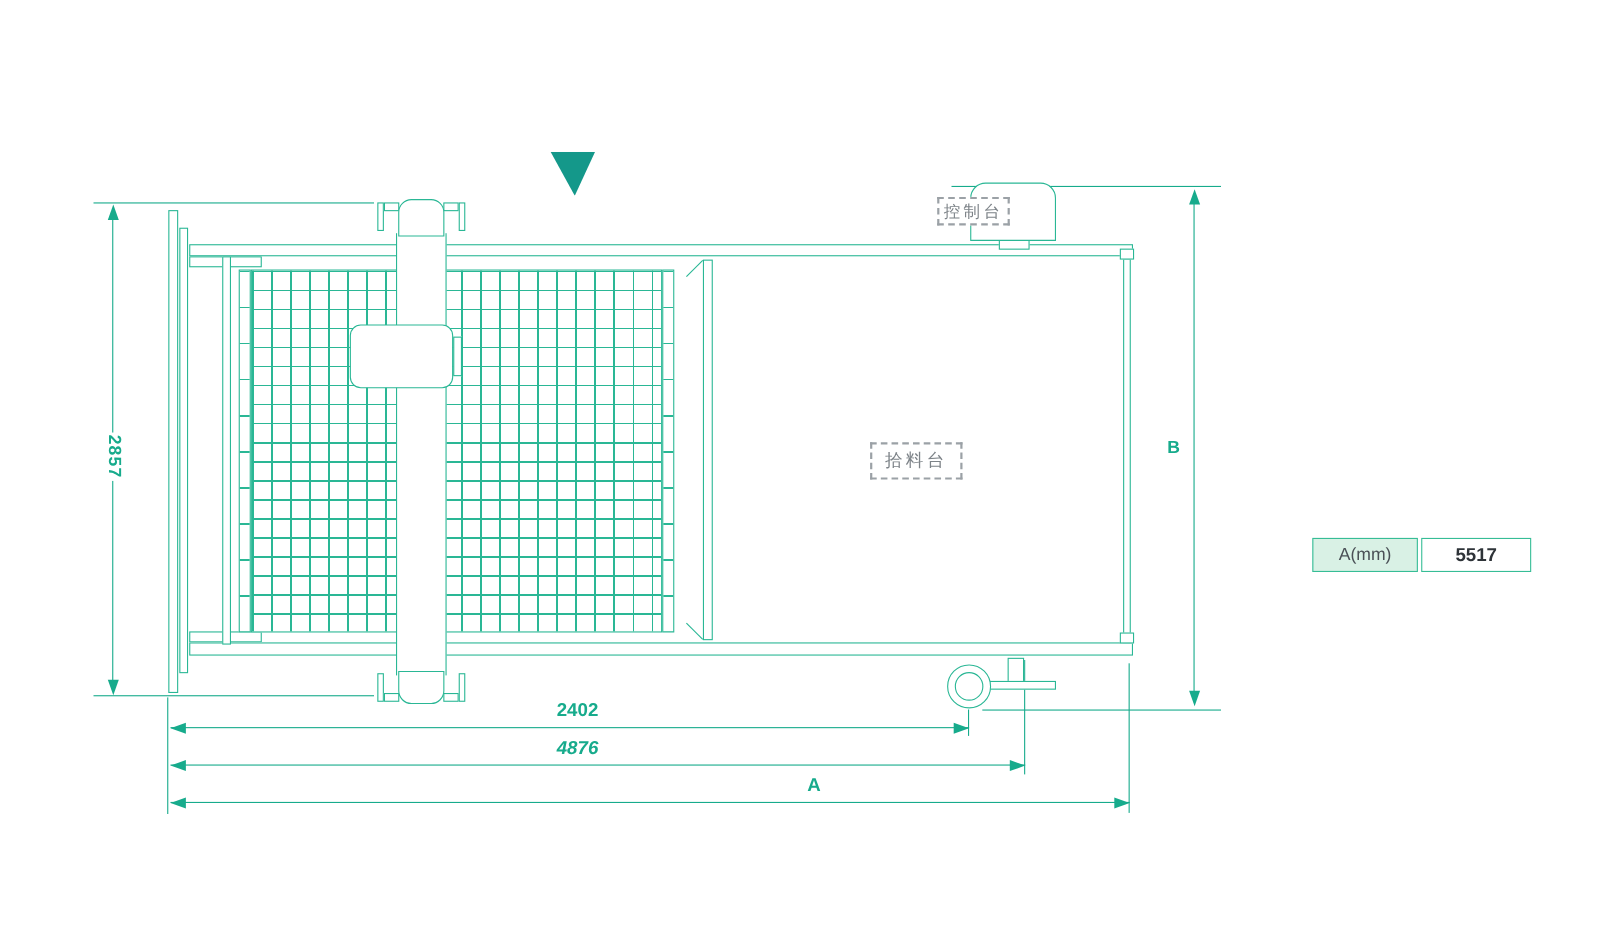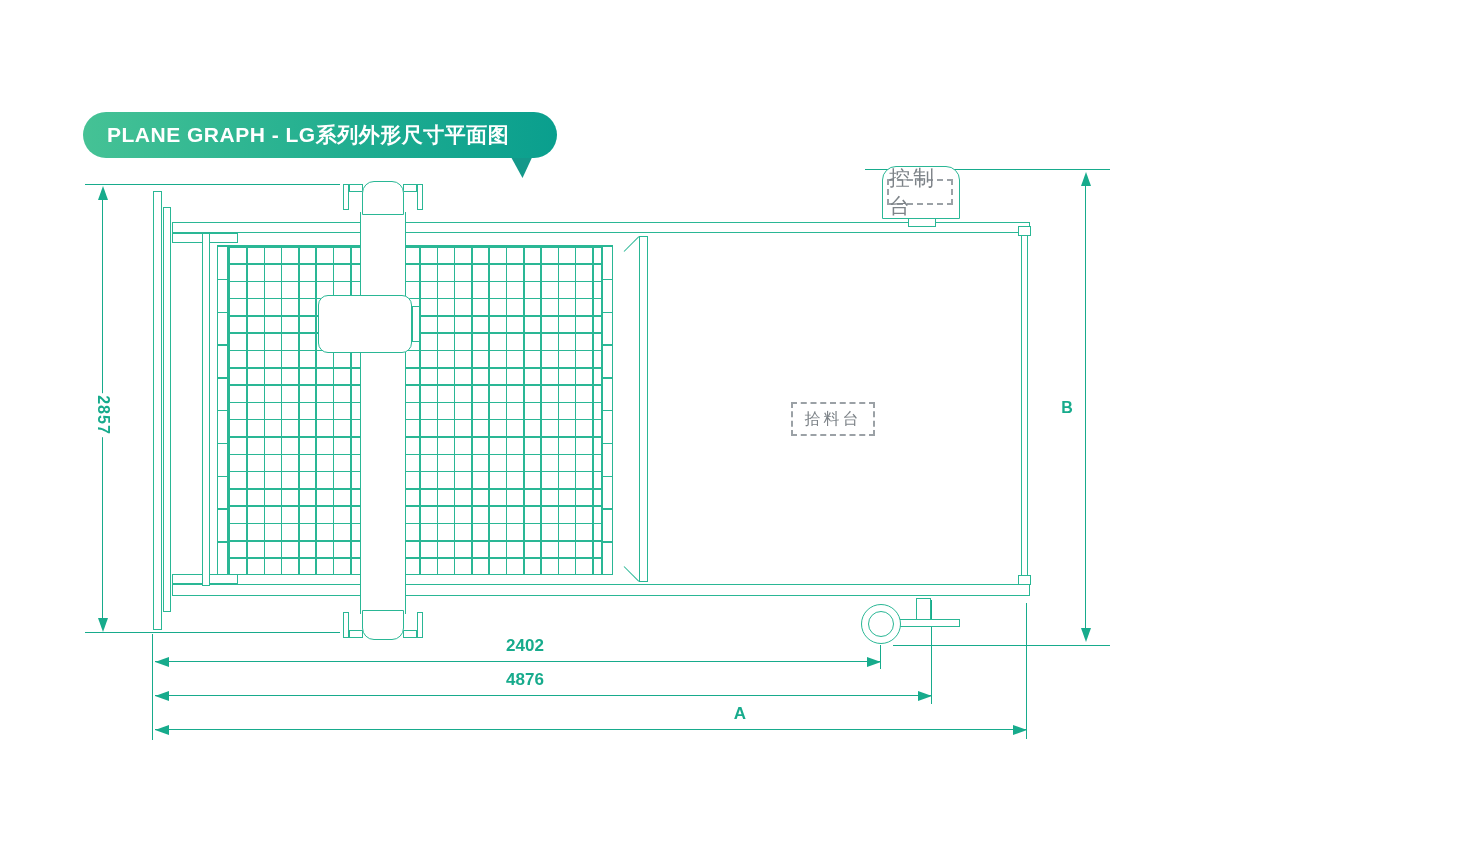--- a/index.html
+++ b/index.html
@@ -50,21 +50,20 @@
   .spec-table td{border:1.5px solid var(--tbl-border);text-align:center;vertical-align:middle;}
   .spec-table td.k{width:96px;height:31px;background:var(--tbl-cell);color:#4a5056;font-size:16px;}
   .spec-table td.v{width:100px;height:31px;background:#ffffff;color:#2e3338;font-size:17px;font-weight:bold;}
 </style>
 </head>
 <body>
 
 <div class="canvas">
 
   <div class="title-tail"></div>
-  <div class="title-pill">PLANE GRAPH - LG系列外形尺寸平面图</div>
 
   <div class="exth" style="left:85px;top:184px;width:255px;"></div>
   <div class="exth" style="left:85px;top:632px;width:255px;"></div>
   <div class="vline" style="left:102px;top:190px;height:438px;"></div>
   <div class="arr up" style="left:98px;top:186px;"></div>
   <div class="arr down" style="left:98px;top:618px;"></div>
   <div class="dimlabel" style="left:80px;top:390px;width:46px;height:50px;font-size:16px;
        display:flex;align-items:center;justify-content:center;">
     <span style="transform:rotate(90deg);background:#fff;padding:4px 2px;letter-spacing:1px;">2857</span>
   </div>
@@ -82,21 +81,21 @@
   <div class="extv" style="left:1026px;top:603px;height:136px;"></div>
 
   <div class="hline" style="left:155px;top:661px;width:726px;"></div>
   <div class="arr left" style="left:155px;top:657px;"></div>
   <div class="arr right" style="left:867px;top:657px;"></div>
   <div class="dimlabel" style="left:455px;top:636px;width:140px;">2402</div>
 
   <div class="hline" style="left:155px;top:695px;width:777px;"></div>
   <div class="arr left" style="left:155px;top:691px;"></div>
   <div class="arr right" style="left:918px;top:691px;"></div>
-  <div class="dimlabel" style="left:455px;top:670px;width:140px;">4876</div>
+  <div class="dimlabel" style="left:455px;top:670px;width:140px;font-style:italic;">4876</div>
 
   <div class="hline" style="left:155px;top:729px;width:872px;"></div>
   <div class="arr left" style="left:155px;top:725px;"></div>
   <div class="arr right" style="left:1013px;top:725px;"></div>
   <div class="dimlabel" style="left:720px;top:704px;width:40px;">A</div>
 
   <div class="part" style="left:172px;top:222px;width:858px;height:11px;"></div>
   <div class="part" style="left:172px;top:584px;width:858px;height:12px;"></div>
   <div class="part" style="left:172px;top:233px;width:66px;height:10px;"></div>
   <div class="part" style="left:172px;top:574px;width:66px;height:10px;"></div>
@@ -112,21 +111,21 @@
   <div class="grid" style="left:228px;top:245px;width:374px;height:330px;"></div>
   <div class="ladder" style="left:217px;top:245px;width:11px;height:330px;"></div>
   <div class="ladder" style="left:602px;top:245px;width:11px;height:330px;"></div>
 
   <div class="part" style="left:639px;top:236px;width:9px;height:346px;"></div>
   <div class="diag" style="left:624px;top:251px;width:21px;transform:rotate(-45deg);"></div>
   <div class="diag" style="left:624px;top:566px;width:21px;transform:rotate(45deg);"></div>
 
   <div class="part" style="left:908px;top:215px;width:28px;height:12px;"></div>
   <div class="part" style="left:882px;top:166px;width:78px;height:53px;border-radius:14px 14px 0 0;"></div>
-  <div class="dash-label" style="left:887px;top:179px;width:66px;height:26px;font-size:21px;">控制台</div>
+  <div class="dash-label" style="left:852px;top:179px;width:66px;height:26px;font-size:15px;">控制台</div>
 
   <div class="part" style="left:360px;top:212px;width:46px;height:402px;border-width:0 1.5px;"></div>
   <div class="part" style="left:343px;top:184px;width:6px;height:26px;"></div>
   <div class="part" style="left:349px;top:184px;width:14px;height:8px;"></div>
   <div class="part" style="left:417px;top:184px;width:6px;height:26px;"></div>
   <div class="part" style="left:403px;top:184px;width:14px;height:8px;"></div>
   <div class="part" style="left:362px;top:181px;width:42px;height:34px;border-radius:12px 12px 0 0;"></div>
   <div class="part" style="left:343px;top:612px;width:6px;height:26px;"></div>
   <div class="part" style="left:349px;top:630px;width:14px;height:8px;"></div>
   <div class="part" style="left:417px;top:612px;width:6px;height:26px;"></div>
@@ -138,16 +137,20 @@
 
   <div class="dash-label" style="left:791px;top:402px;width:84px;height:34px;font-size:16px;">拾料台</div>
 
   <div class="part" style="left:916px;top:598px;width:15px;height:24px;"></div>
   <div class="part" style="left:896px;top:619px;width:64px;height:8px;"></div>
   <div class="part" style="left:861px;top:604px;width:40px;height:40px;border-radius:50%;"></div>
   <div class="part" style="left:868px;top:611px;width:26px;height:26px;border-radius:50%;"></div>
 
   <table class="spec-table">
     <tbody>
+    <tr>
+      <td class="k">A(mm)</td>
+      <td class="v">5517</td>
+    </tr>
   </tbody>
     </table>
 
 </div>
 
 </body></html>

